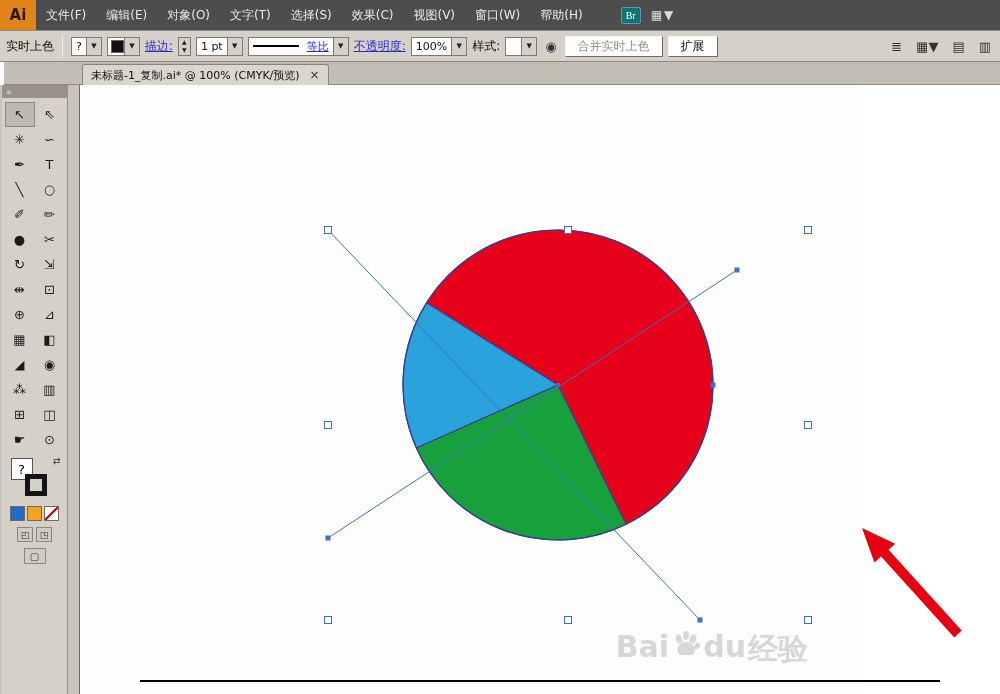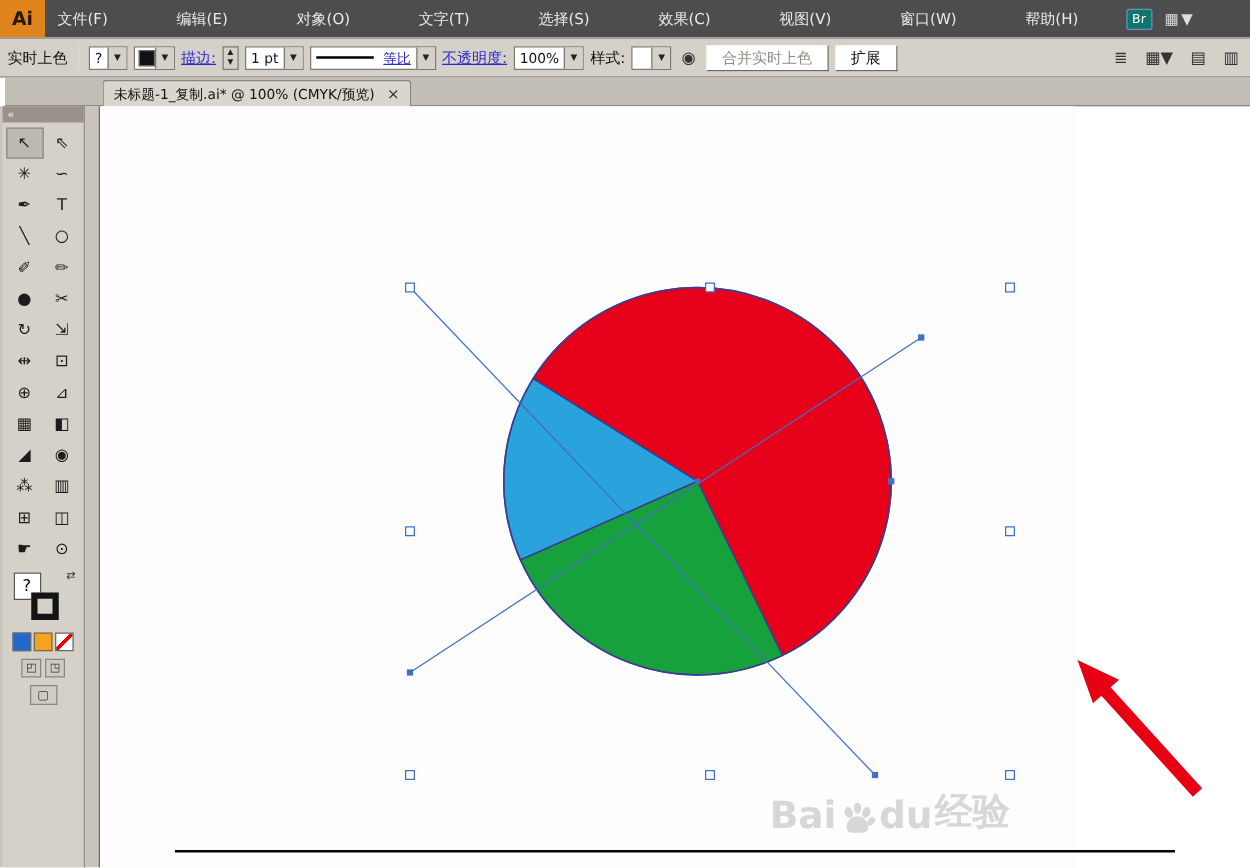--- a/index.html
+++ b/index.html
@@ -5,26 +5,26 @@
   * { margin:0; padding:0; box-sizing:border-box; }
   html,body { width:1000px; height:694px; overflow:hidden;
     font-family:"DejaVu Sans","Liberation Sans",sans-serif; }
   #app { position:relative; width:860px; height:694px; background:#fff; }
 
   
   #menubar { position:absolute; left:0; top:0; width:1000px; height:30px;
     background:#4d4d4d; display:flex; align-items:stretch; }
   #ai-logo { width:36px; height:30px; background:linear-gradient(#f executing5a623,#d97f10); background:#e0851c;
     color:#2a1703; font-weight:bold; font-size:15px; display:flex; align-items:center; justify-content:center; }
-  #menu-items { display:flex; align-items:center;gap:35px; }
+  #menu-items { display:flex; align-items:center; }
   .menu-item { color:#e9e9e9; font-size:12px; padding:0 10px; height:30px;
     display:flex; align-items:center; cursor:default; }
   #menubar-right { display:flex; align-items:center; margin-left:28px; gap:10px; }
   .br-badge { background:#0f766e; border:1px solid #6f8cc2; color:#fff; font-size:10px;
-    padding:2px 4px; border-radius:2px; }
+    padding:2px 4px; border-radius:2px;font-family:Liberation Serif, serif; }
   .ws-icon { color:#ddd; font-size:12px; letter-spacing:2px; }
 
   
   #controlbar { position:absolute; left:0; top:30px; width:1000px; height:32px;
     background:#d5d1c8; border-top:1px solid #8c8a82; border-bottom:1px solid #8c8a82;
     display:flex; align-items:center; padding:0 6px; gap:5px; font-size:12px; color:#111; }
   .sep { width:1px; height:22px; background:#9b988f; border-right:1px solid #f2f0ea; margin:0 3px; }
   .link { color:#2b2bd0; text-decoration:underline; font-size:12px; }
   .dd { background:#fff; border:1px solid #7d7a73; height:19px; display:flex; align-items:center; }
   .dd .val { padding:0 4px; font-size:11px; white-space:nowrap; }
@@ -79,21 +79,21 @@
     margin:6px auto 0 auto; font-size:10px; display:flex; align-items:center; justify-content:center; color:#333; }
 
   
   #canvas { position:absolute; left:80px; top:85px; right:0; bottom:0; background:#fdfdfd; }
   #artboard-edge { position:absolute; left:60px; top:595px; width:800px; height:0;
     border-top:2px solid #000; }
   #overlay-svg { position:absolute; left:0; top:0; width:920px; height:609px; }
 
   
   #watermark { position:absolute; right:52px; bottom:24px; text-align:right; color:#d7d7d7; }
-  #wm-line1 { font-size:30px; font-weight:bold; display:flex; align-items:flex-end; gap:2px; justify-content:flex-end;margin-top:28px; }
+  #wm-line1 { font-size:30px; font-weight:bold; display:flex; align-items:flex-start; gap:2px; justify-content:flex-end;margin-top:28px; }
   #wm-line2 { font-size:16px; margin-top:2px; letter-spacing:1px; }
 </style>
 </head>
 <body>
 
 <div id="app">
 
   <div id="menubar">
     <div id="ai-logo">Ai</div>
     <div id="menu-items">

